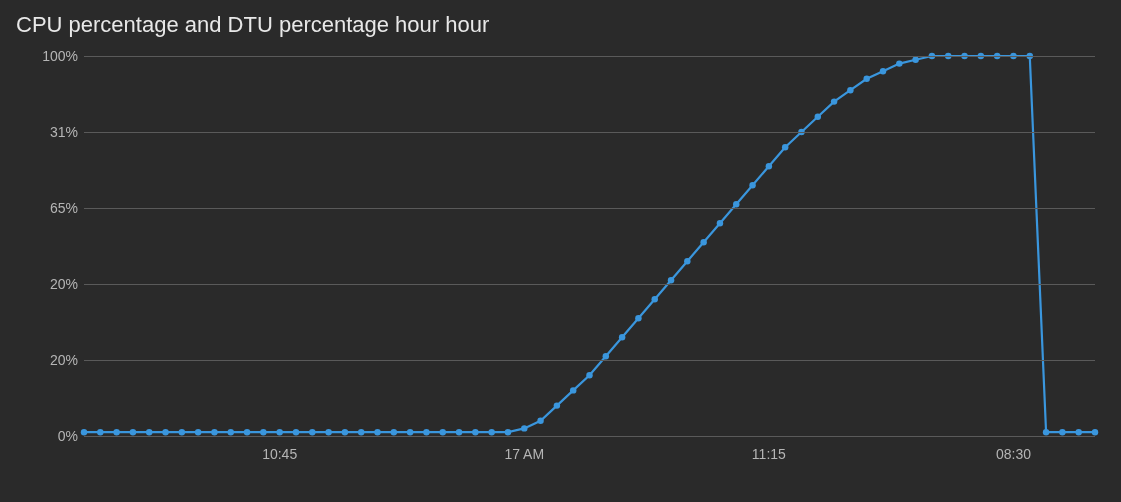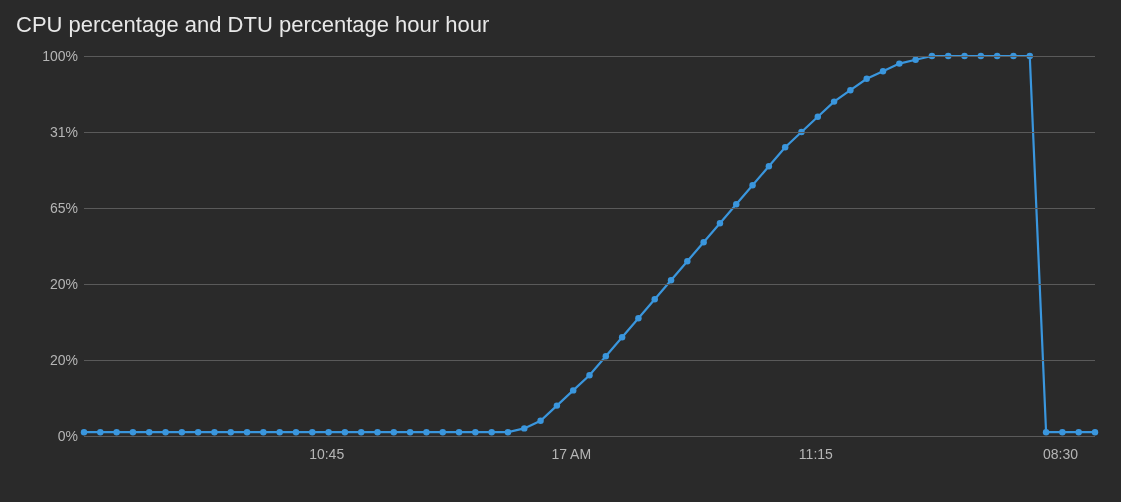--- a/index.html
+++ b/index.html
@@ -61,21 +61,20 @@
       left: 68px;
       right: 10px;
       top: 390px;
       height: 24px;
     }
     .x-tick {
       position: absolute;
       color: #b5b5b5;
       font-size: 14px;
       transform: translateX(-50%);
-      margin-left: 47px;
     }
     svg.series {
       position: absolute;
       left: 0;
       top: 0;
       width: 100%;
       height: 100%;
       overflow: visible;
     }
     .line-path {

